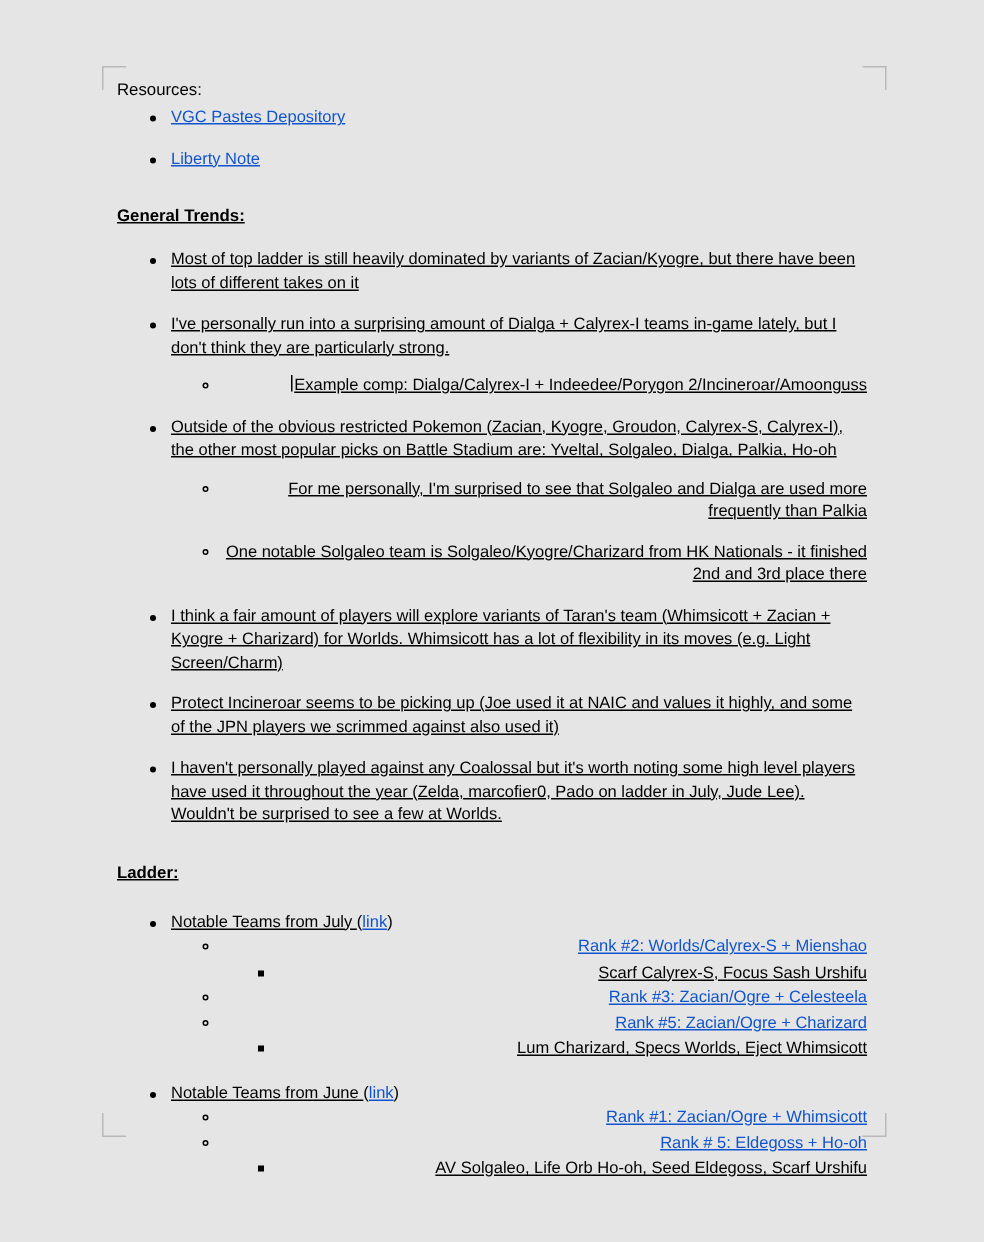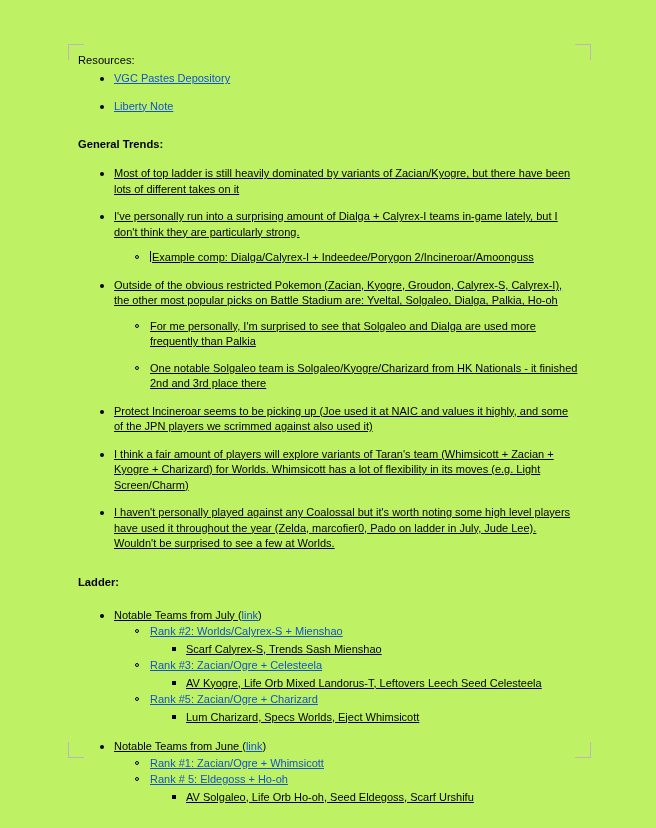--- a/index.html
+++ b/index.html
@@ -16,21 +16,21 @@
     color: #000000;
     overflow: hidden;
   }
 
   
   .page {
     position: absolute;
     left: 0; top: 0;
     width: 656px;
     height: 828px;
-    background: #bef264;
+    background: #e5e5e5;
   }
   .crop-mark {
     position: absolute;
     width: 15px;
     height: 15px;
     pointer-events: none;
   }
   .crop-tl { left: 68px;  top: 44px;  border-left: 1px solid #b9b9b9; border-top: 1px solid #b9b9b9; }
   .crop-tr { left: 575px; top: 44px;  border-right: 1px solid #b9b9b9; border-top: 1px solid #b9b9b9; }
   .crop-bl { left: 68px;  top: 742px; border-left: 1px solid #b9b9b9; border-bottom: 1px solid #b9b9b9; }
@@ -47,20 +47,21 @@
   .section-plain {
     font-size: 11.2px;
     line-height: 16px;
     margin: 0 0 3px 0;
     color: #000;
   }
   .section-head {
     font-size: 11.2px;
     line-height: 16px;
     font-weight: bold;
+    text-decoration: underline;
     margin: 0;
     color: #000;
   }
 
   .gap-sm { height: 10px; }
   .gap-md { height: 14px; }
   .gap-lg { height: 18px; }
 
   
   ul.lvl1, ul.lvl2, ul.lvl3 {
@@ -86,20 +87,21 @@
     top: 6px;
     width: 4px;
     height: 4px;
     background: #000;
     border-radius: 50%;
   }
 
   
   ul.lvl2 {
     margin-top: 10px;
+    text-align: right;
   }
   ul.lvl2 > li.item {
     padding-left: 36px;
     margin-bottom: 11px;
   }
   ul.lvl2 > li.item > .bullet {
     position: absolute;
     left: 21px;
     top: 5px;
     width: 4px;
@@ -176,39 +178,37 @@
 
     <ul class="lvl1" id="general-trends-list">
         <li class="item"><span class="bullet"></span><span class="itemtext">Most of top ladder is still heavily dominated by variants of Zacian/Kyogre, but there have been lots of different takes on it</span></li>
         <li class="item"><span class="bullet"></span><span class="itemtext">I've personally run into a surprising amount of Dialga + Calyrex-I teams in-game lately, but I don't think they are particularly strong.</span><ul class="lvl2">
             <li class="item"><span class="bullet"></span><span class="caret"></span><span class="itemtext">Example comp: Dialga/Calyrex-I + Indeedee/Porygon 2/Incineroar/Amoonguss</span></li>
           </ul></li>
         <li class="item"><span class="bullet"></span><span class="itemtext">Outside of the obvious restricted Pokemon (Zacian, Kyogre, Groudon, Calyrex-S, Calyrex-I), the other most popular picks on Battle Stadium are: Yveltal, Solgaleo, Dialga, Palkia, Ho-oh</span><ul class="lvl2">
             <li class="item"><span class="bullet"></span><span class="itemtext">For me personally, I'm surprised to see that Solgaleo and Dialga are used more frequently than Palkia</span></li>
             <li class="item"><span class="bullet"></span><span class="itemtext">One notable Solgaleo team is Solgaleo/Kyogre/Charizard from HK Nationals - it finished 2nd and 3rd place there</span></li>
           </ul></li>
+        <li class="item"><span class="bullet"></span><span class="itemtext">I think a fair amount of players will explore variants of Taran's team (Whimsicott + Zacian + Kyogre + Charizard) for Worlds. Whimsicott has a lot of flexibility in its moves (e.g. Light Screen/Charm)</span></li>
         <li class="item"><span class="bullet"></span><span class="itemtext">Protect Incineroar seems to be picking up (Joe used it at NAIC and values it highly, and some of the JPN players we scrimmed against also used it)</span></li>
-        <li class="item"><span class="bullet"></span><span class="itemtext">I think a fair amount of players will explore variants of Taran's team (Whimsicott + Zacian + Kyogre + Charizard) for Worlds. Whimsicott has a lot of flexibility in its moves (e.g. Light Screen/Charm)</span></li>
         <li class="item"><span class="bullet"></span><span class="itemtext">I haven't personally played against any Coalossal but it's worth noting some high level players have used it throughout the year (Zelda, marcofier0, Pado on ladder in July, Jude Lee). Wouldn't be surprised to see a few at Worlds.</span></li>
       </ul>
 
     <div class="gap-sm"></div>
 
     <p class="section-head">Ladder:</p>
 
     <div class="gap-lg"></div>
 
     <ul class="lvl1 ladder" id="ladder-list">
         <li class="item"><span class="bullet"></span><span class="itemtext">Notable Teams from July </span><span>(</span><a class="doclink">link</a><span>)</span><ul class="lvl2 ladder-lvl2">
             <li class="item"><span class="bullet"></span><a class="doclink">Rank #2: Worlds/Calyrex-S + Mienshao</a><ul class="lvl3 ladder-lvl3">
-                <li class="item"><span class="bullet"></span><span class="itemtext">Scarf Calyrex-S, Trends Sash Mienshao</span></li>
+                <li class="item"><span class="bullet"></span><span class="itemtext">Scarf Calyrex-S, Focus Sash Urshifu</span></li>
               </ul></li>
-            <li class="item"><span class="bullet"></span><a class="doclink">Rank #3: Zacian/Ogre + Celesteela</a><ul class="lvl3 ladder-lvl3">
-                <li class="item"><span class="bullet"></span><span class="itemtext">AV Kyogre, Life Orb Mixed Landorus-T, Leftovers Leech Seed Celesteela</span></li>
-              </ul></li>
+            <li class="item"><span class="bullet"></span><a class="doclink">Rank #3: Zacian/Ogre + Celesteela</a></li>
             <li class="item"><span class="bullet"></span><a class="doclink">Rank #5: Zacian/Ogre + Charizard</a><ul class="lvl3 ladder-lvl3">
                 <li class="item"><span class="bullet"></span><span class="itemtext">Lum Charizard, Specs Worlds, Eject Whimsicott</span></li>
               </ul></li>
           </ul></li>
         <li class="item"><span class="bullet"></span><span class="itemtext">Notable Teams from June </span><span>(</span><a class="doclink">link</a><span>)</span><ul class="lvl2 ladder-lvl2">
             <li class="item"><span class="bullet"></span><a class="doclink">Rank #1: Zacian/Ogre + Whimsicott</a></li>
             <li class="item"><span class="bullet"></span><a class="doclink">Rank # 5: Eldegoss + Ho-oh</a><ul class="lvl3 ladder-lvl3">
                 <li class="item"><span class="bullet"></span><span class="itemtext">AV Solgaleo, Life Orb Ho-oh, Seed Eldegoss, Scarf Urshifu</span></li>
               </ul></li>
           </ul></li>

